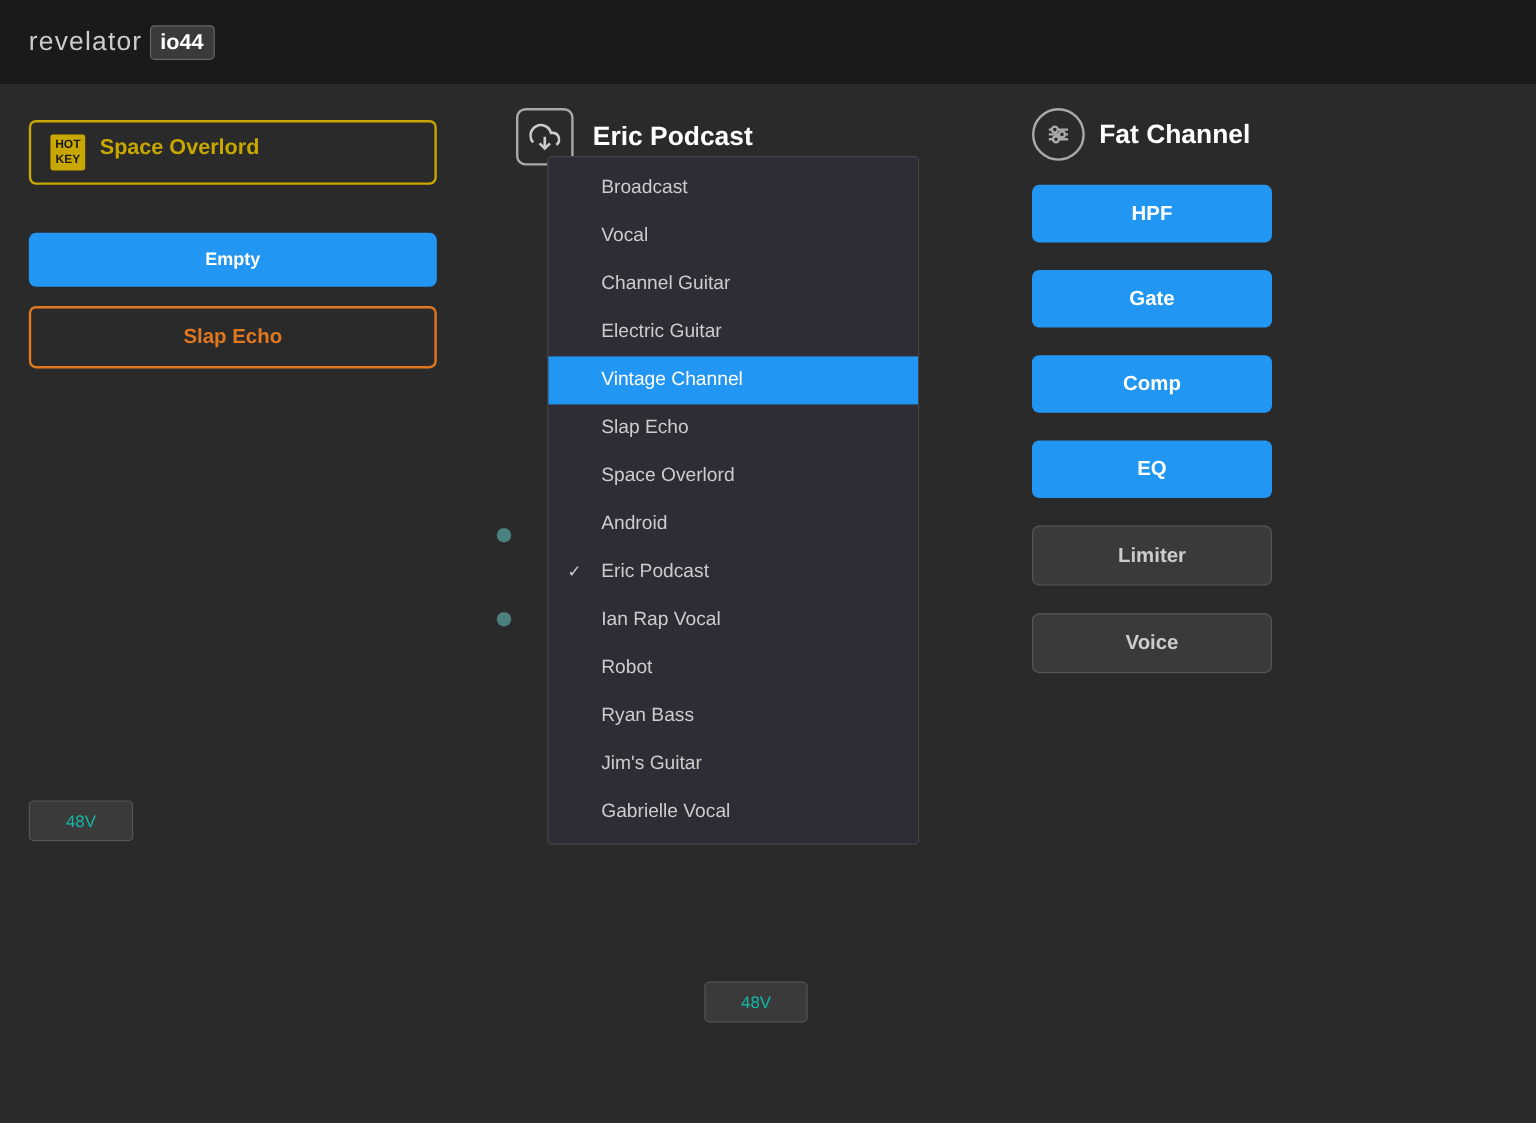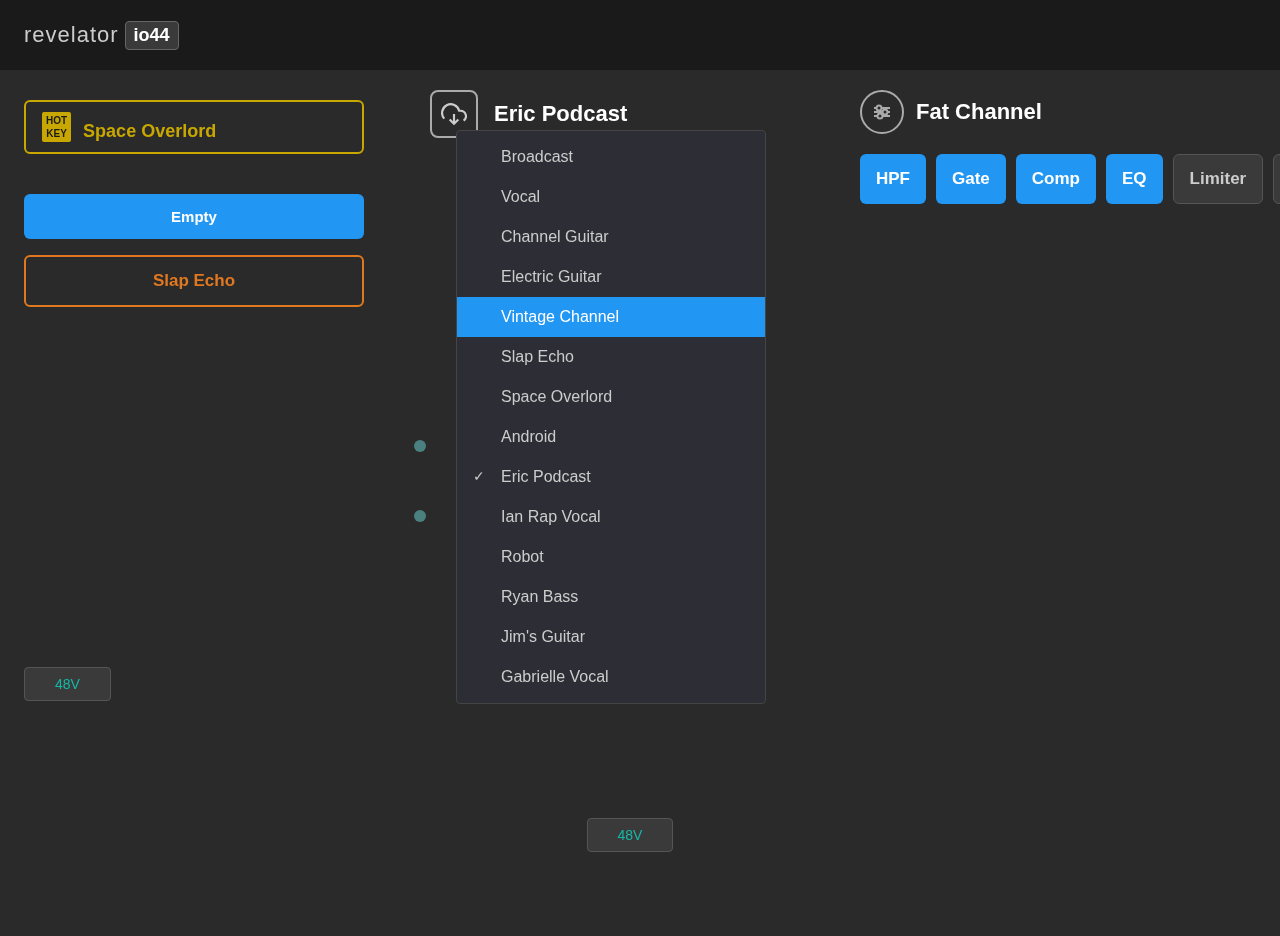--- a/index.html
+++ b/index.html
@@ -53,21 +53,21 @@
 
     
     .left-panel {
       width: 420px;
       padding: 30px 24px;
       flex-shrink: 0;
     }
 
     .hotkey-button {
       display: flex;
-      align-items: flex-end;
+      align-items: flex-start;
       border: 2px solid #c8a800;
       border-radius: 6px;
       padding: 10px 16px;
       background: transparent;
       cursor: pointer;
       width: 340px;
       margin-bottom: 40px;
     }
     .hotkey-badge {
       background: #c8a800;
@@ -236,22 +236,22 @@
       margin-right: 12px;
     }
     .fat-channel-title {
       color: #ffffff;
       font-size: 22px;
       font-weight: bold;
     }
 
     .fat-channel-buttons {
       display: flex;
-      flex-direction: row;
-      gap: 10px;
+      flex-direction: column;
+      gap: 23px;
       width: 200px;
     }
     .fc-btn {
       padding: 14px 16px;
       border: none;
       border-radius: 6px;
       font-size: 17px;
       font-weight: bold;
       cursor: pointer;
       text-align: center;

